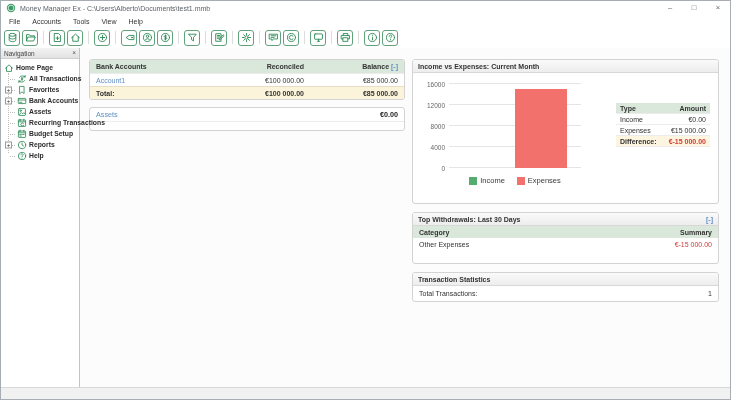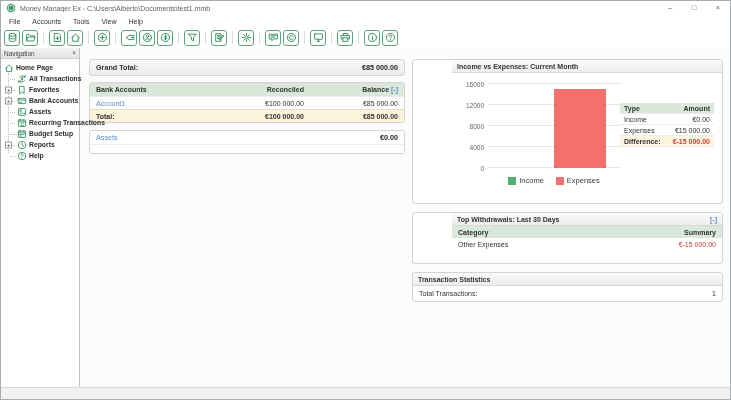--- a/index.html
+++ b/index.html
@@ -66,21 +66,21 @@
   .c-bal { width: 94px; text-align: right; }
   .link { color: #5f8fc4; }
   .row-acct { border-top: 1px solid #ececec; }
   .row-total { background: #fbf4da; font-weight: 700; border-top: 1px solid #e6dfc4; }
 
   .arow { height: 14px; display: flex; justify-content: space-between; align-items: center; padding: 0 6px;
           font-size: 7.2px; border-bottom: 1px solid #ececec; }
   .arow .val { font-weight: 700; color: #222; }
   .apad { height: 8px; }
 
-  .mb6 { margin-bottom: 6px; } .mb7 { margin-bottom: 7px; } .mb8 { margin-bottom: 8px; padding-left: 39px; }
+  .mb6 { margin-bottom: 6px; } .mb7 { margin-bottom: 7px; } .mb8 { margin-bottom: 8px; }
 
   
   .ive { height: 145px; }
   .ive-body { display: flex; height: 130px; }
   .chart-zone { margin: 11px 0 0 6px; flex: none; }
   .plot { position: relative; width: 132px; height: 84px; margin-left: 30px; }
   .gridline { position: absolute; left: 0; right: 0; height: 1px; background: #e5e5e5; }
   .ytick { position: absolute; left: -30px; width: 26px; text-align: right; font-size: 6.5px; color: #666; }
   .bars { position: absolute; left: 0; right: 0; top: 0; bottom: 0; display: flex; justify-content: center;
           align-items: flex-end; z-index: 2; }
@@ -343,24 +343,20 @@
             </span>
             <span class="nav-lb">Help</span>
           </div>
         </div>
     </div>
 
     <div class="main">
 
       <div class="col-l">
 
-        <div class="panel gt mb6">
-          <span>Grand Total:</span>
-          <span class="gt-val">€85 000.00</span>
-        </div>
 
         <div class="panel mb7">
           <div class="trow th-mint">
             <span class="c-name">Bank Accounts</span>
             <span class="c-rec">Reconciled</span>
             <span class="c-bal">
               <span>Balance</span>
               <span class="link">[-]</span>
             </span>
           </div>

